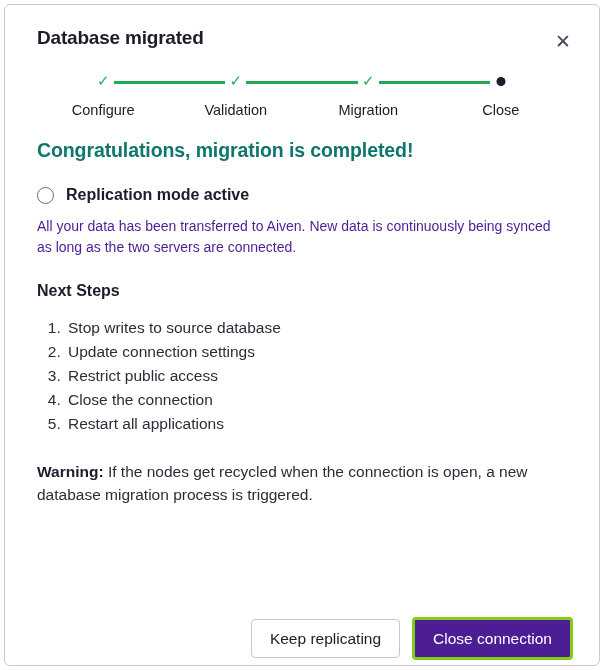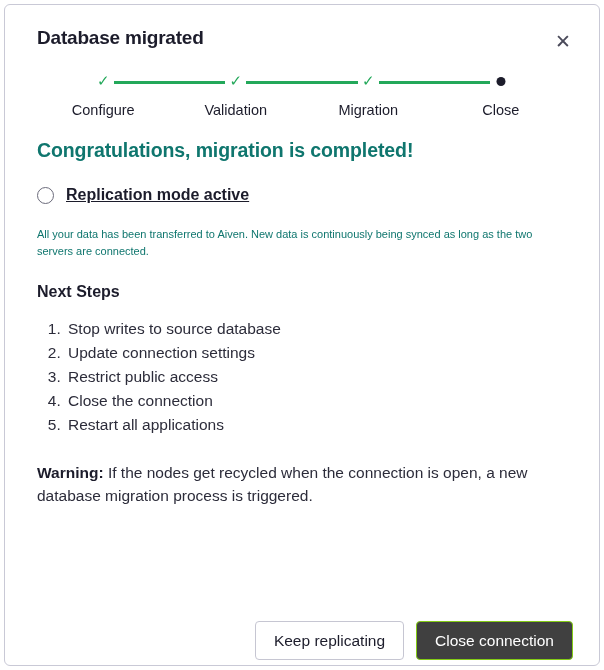--- a/index.html
+++ b/index.html
@@ -128,27 +128,26 @@
     border: 1.6px solid #6b6b7b;
     border-radius: 50%;
     box-sizing: border-box;
     flex: none;
     background: #fff;
   }
   .radio-label {
     font-size: 16px;
     font-weight: bold;
     color: #1c1c2b;
-    text-decoration: underline;
   }
   .paragraph {
-    margin-top: 22px;
-    font-size: 11px;
+    margin-top: 12px;
+    font-size: 14px;
     line-height: 1.5;
-    color: #0f766e;
+    color: #4c1d95;
     max-width: 530px;
   }
   .next-steps-title {
     margin-top: 24px;
     font-size: 16px;
     font-weight: bold;
     color: #1c1c2b;
   }
   ol.steps-list {
     margin: 16px 0 0 0;
@@ -187,23 +186,23 @@
     cursor: pointer;
     line-height: 1;
     box-sizing: border-box;
   }
   .btn-secondary {
     background: #ffffff;
     color: #1c1c2b;
     border: 1px solid #c6c6d2;
   }
   .btn-danger {
-    background: #404040;
+    background: #4c1d95;
     color: #ffffff;
-    border: 1px solid #84cc16;
+    border: 3px solid #84cc16;
     font-weight: normal;
   }
 </style>
 </head>
 <body>
 
 <div class="modal">
 
   <div class="modal-header">
     <div class="modal-title">Database migrated</div>

